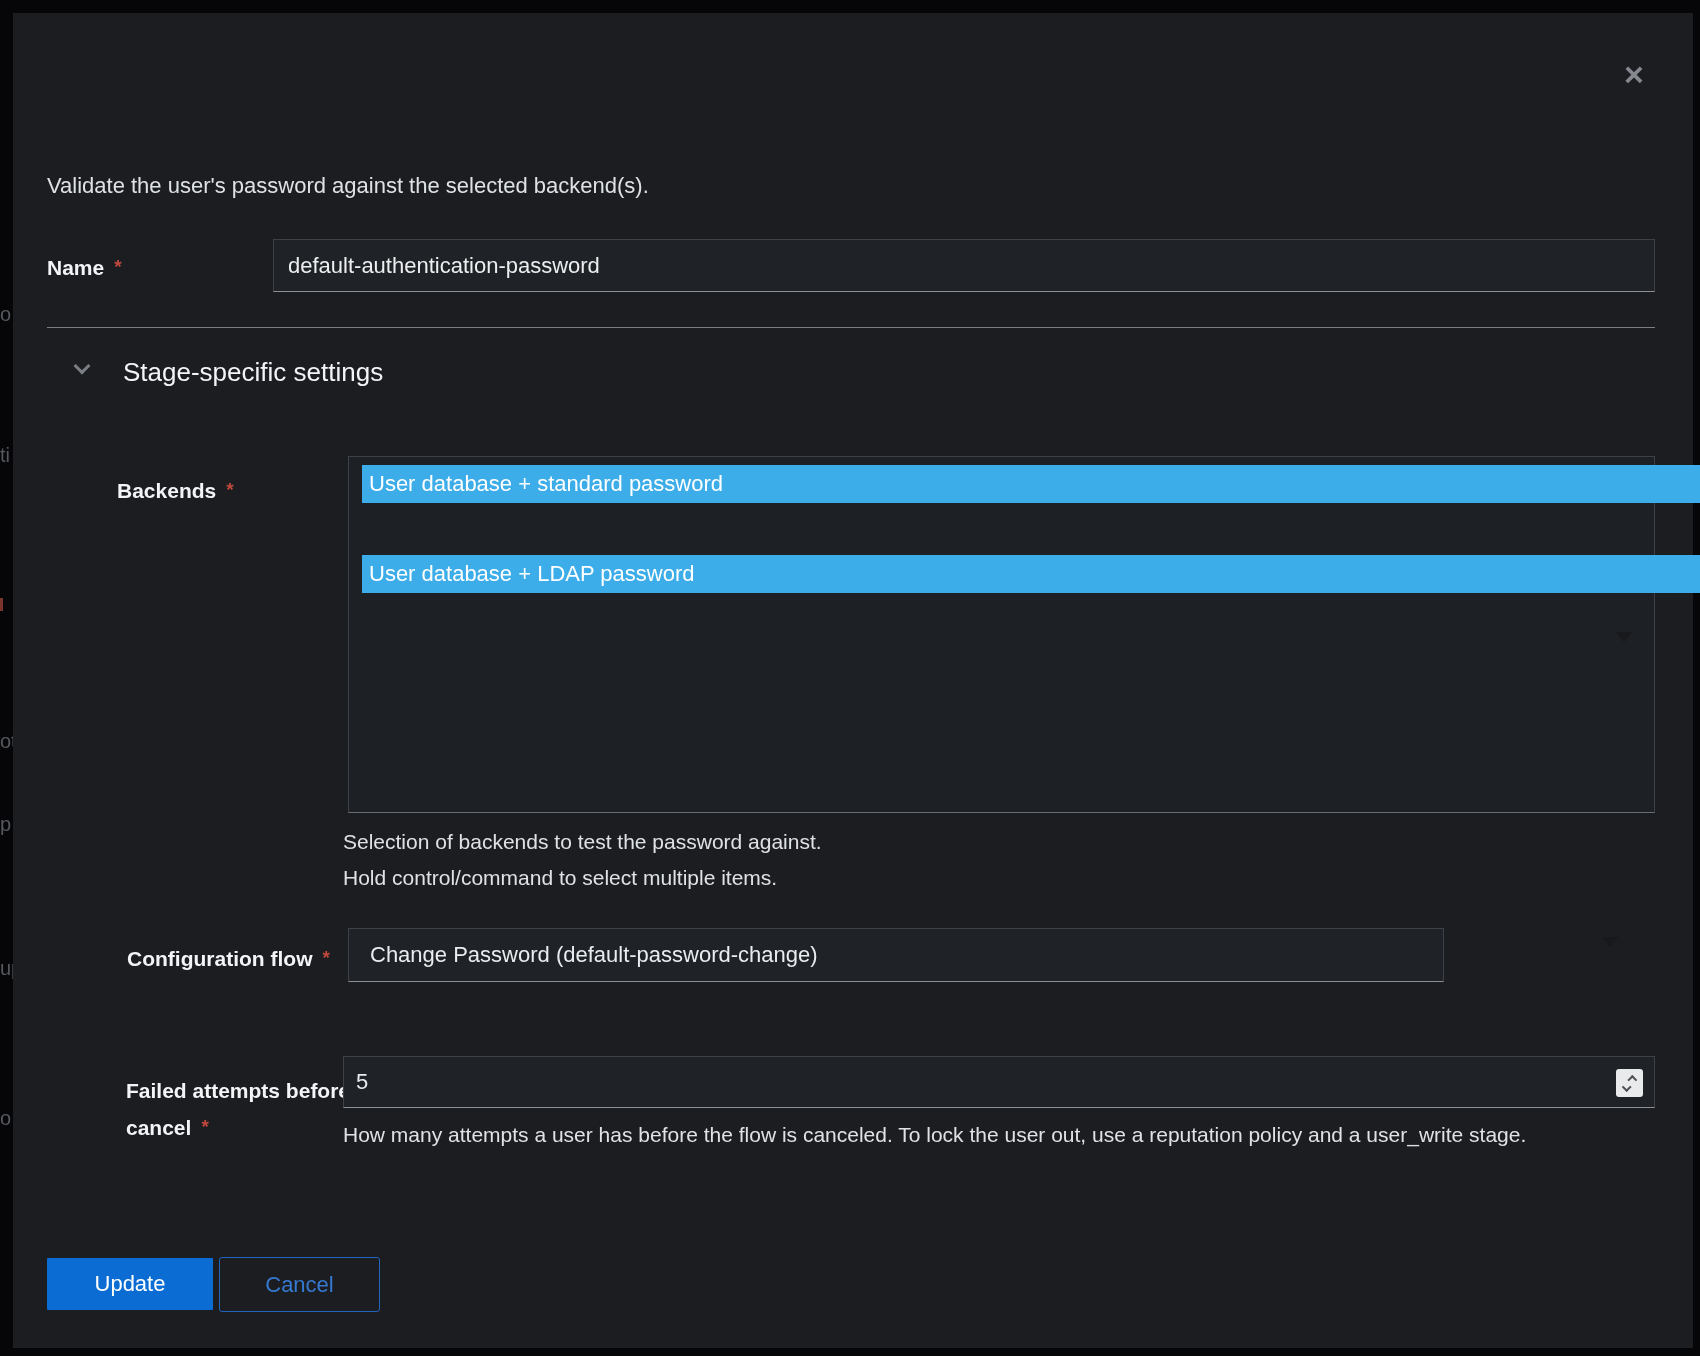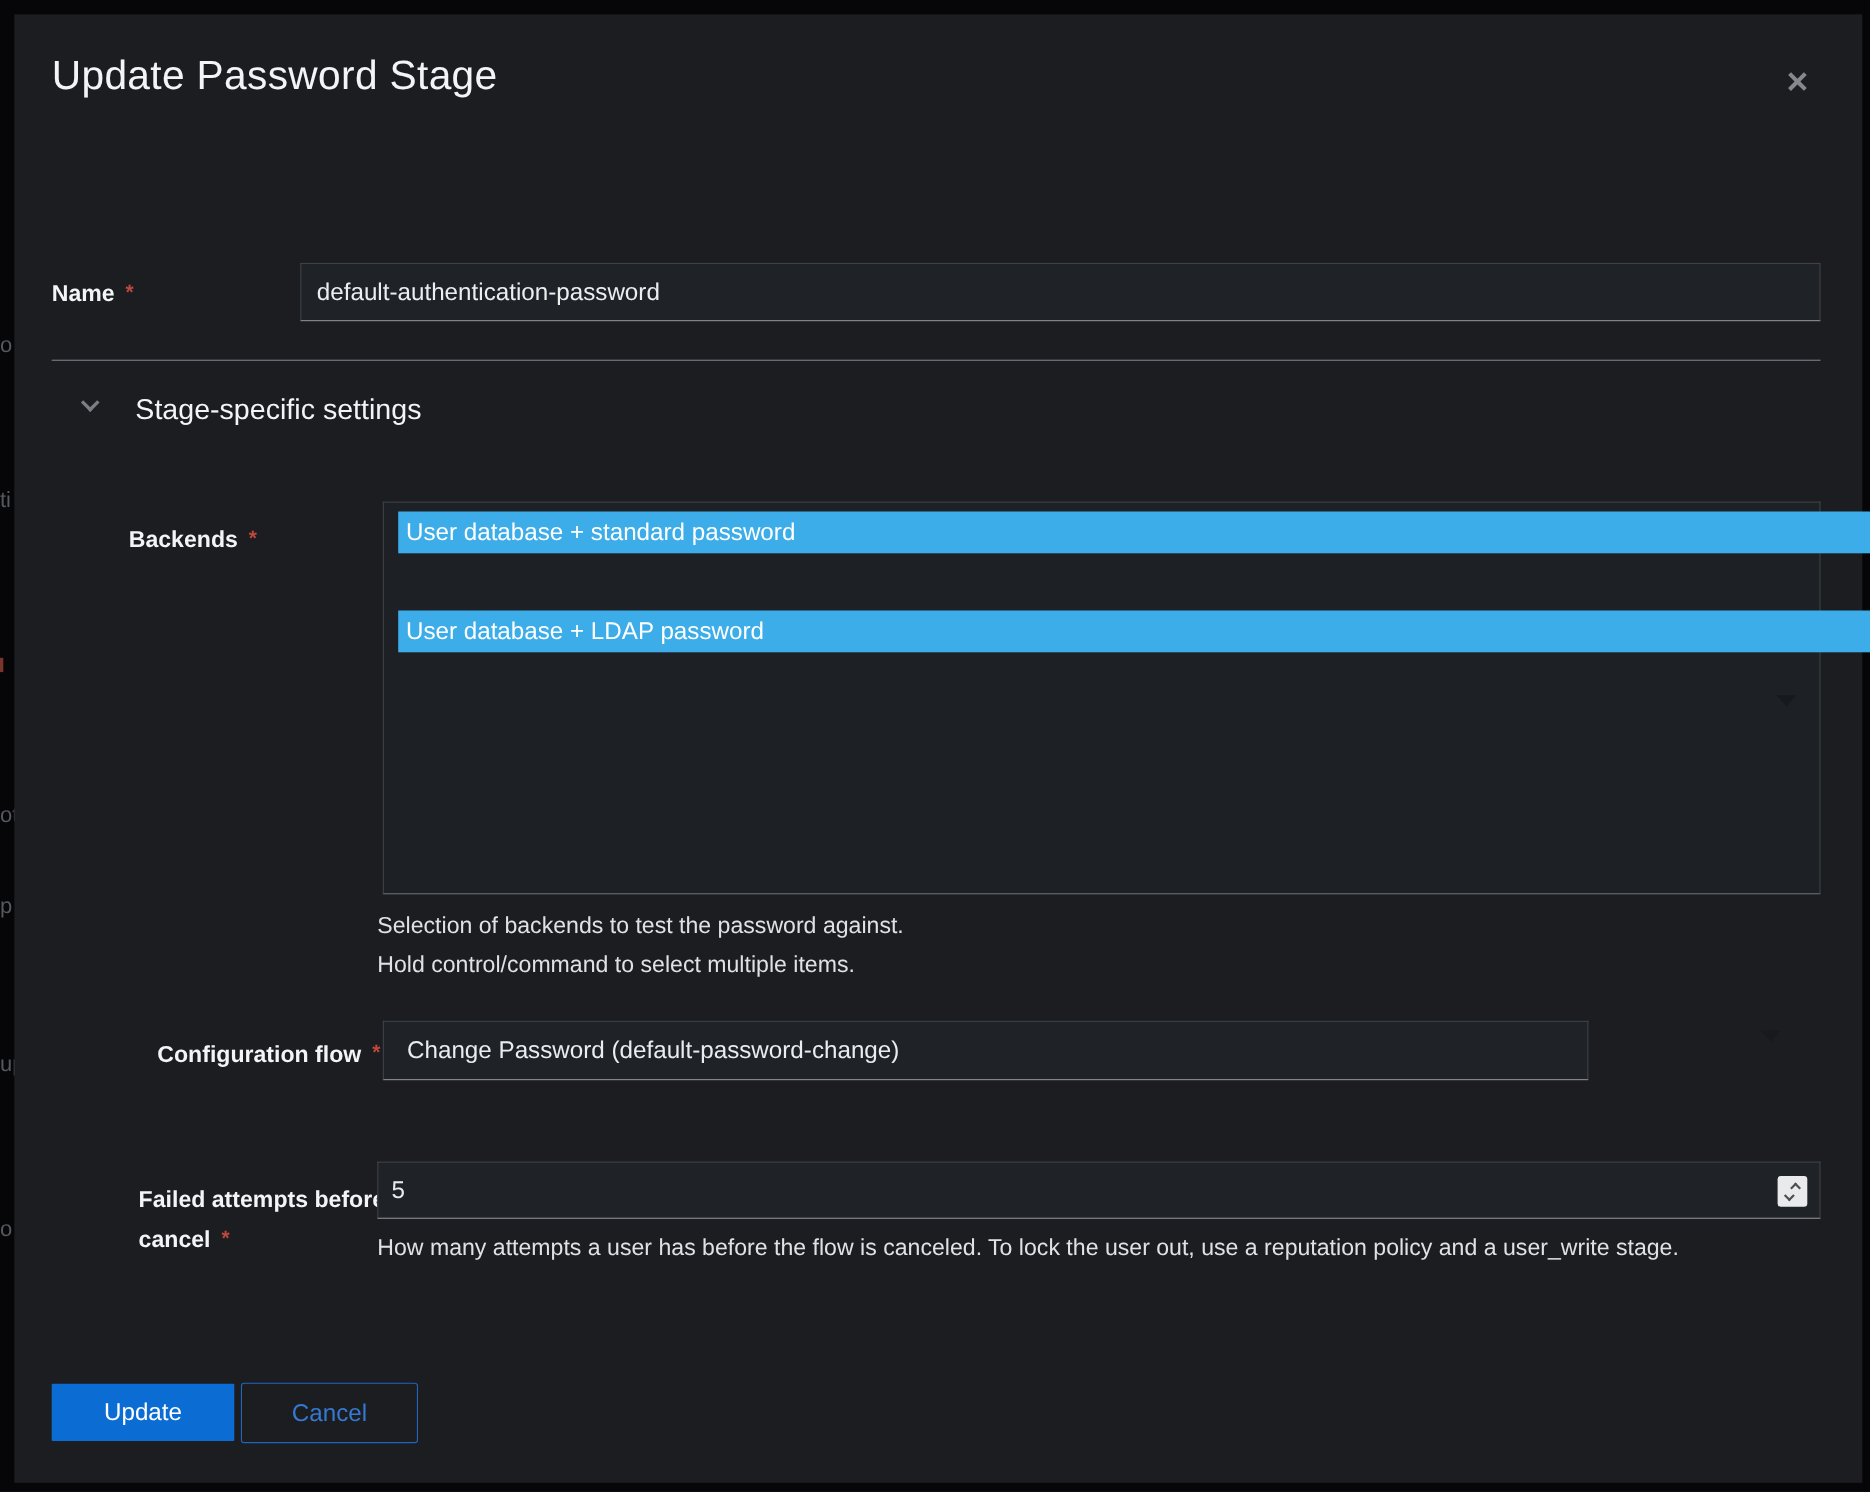--- a/index.html
+++ b/index.html
@@ -90,21 +90,21 @@
   .caret-down{
     width:0;height:0;
     border-left:9px solid transparent;border-right:9px solid transparent;
     border-top:10px solid var(--caret_dark);
   }
   .listbox-caret{left:1602px;top:619px;}
   .help-text{font-size:21px;color:var(--text_secondary);white-space:nowrap;}
   .backends-help-1{left:330px;top:817px;}
   .backends-help-2{left:330px;top:853px;}
   
-  .configflow-label{left:114px;top:932px;white-space:nowrap;margin-left:16px;}
+  .configflow-label{left:114px;top:932px;white-space:nowrap;}
   .configflow-select{
     left:335px;top:915px;width:1096px;height:54px;
     background:var(--input_bg);
     border:1px solid var(--border_subtle);
     border-bottom:1px solid var(--border_bright);
     cursor:pointer;
   }
   .configflow-select .select-value{
     position:absolute;left:21px;top:0;line-height:52px;font-size:22px;color:#eaecef;white-space:nowrap;
   }
@@ -151,26 +151,26 @@
 <div class="edge-fragment" style="top:303px">o</div>
 <div class="edge-fragment" style="top:444px">ti</div>
 <div class="red-mark" style="top:598px"></div>
 <div class="edge-fragment" style="top:730px">ot</div>
 <div class="edge-fragment" style="top:813px">p</div>
 <div class="edge-fragment" style="top:957px">up</div>
 <div class="edge-fragment" style="top:1107px">o</div>
 
 <div class="modal">
 
-  <h1 class="modal-title">Update Password Stage</h1>
 
   <button class="close-button">
     <span>×</span>
   </button>
 
+  <p class="modal-description">Validate the user's password against the selected backend(s).</p>
 
   <label class="field-label name-label">
     <span style="position:static">Name</span><span class="req">*</span>
   </label>
   <input class="name-input" type="text" value="default-authentication-password" style="">
 
   <div class="section-divider"></div>
 
   <button class="expander">
     <span class="chevron-down"></span>

